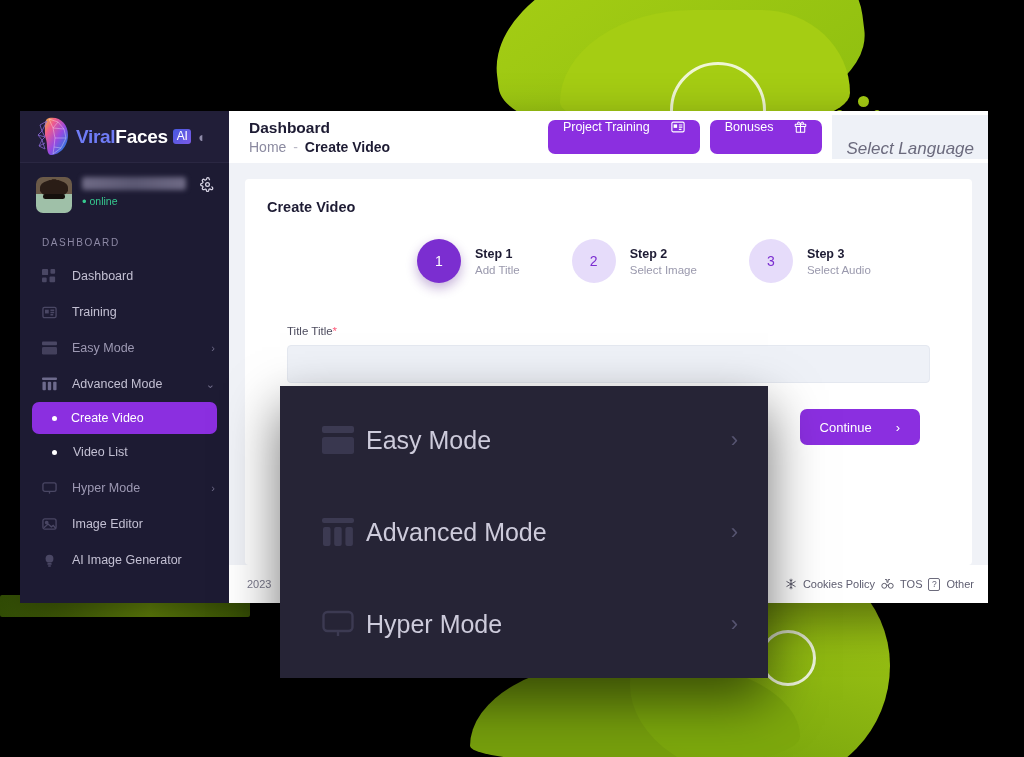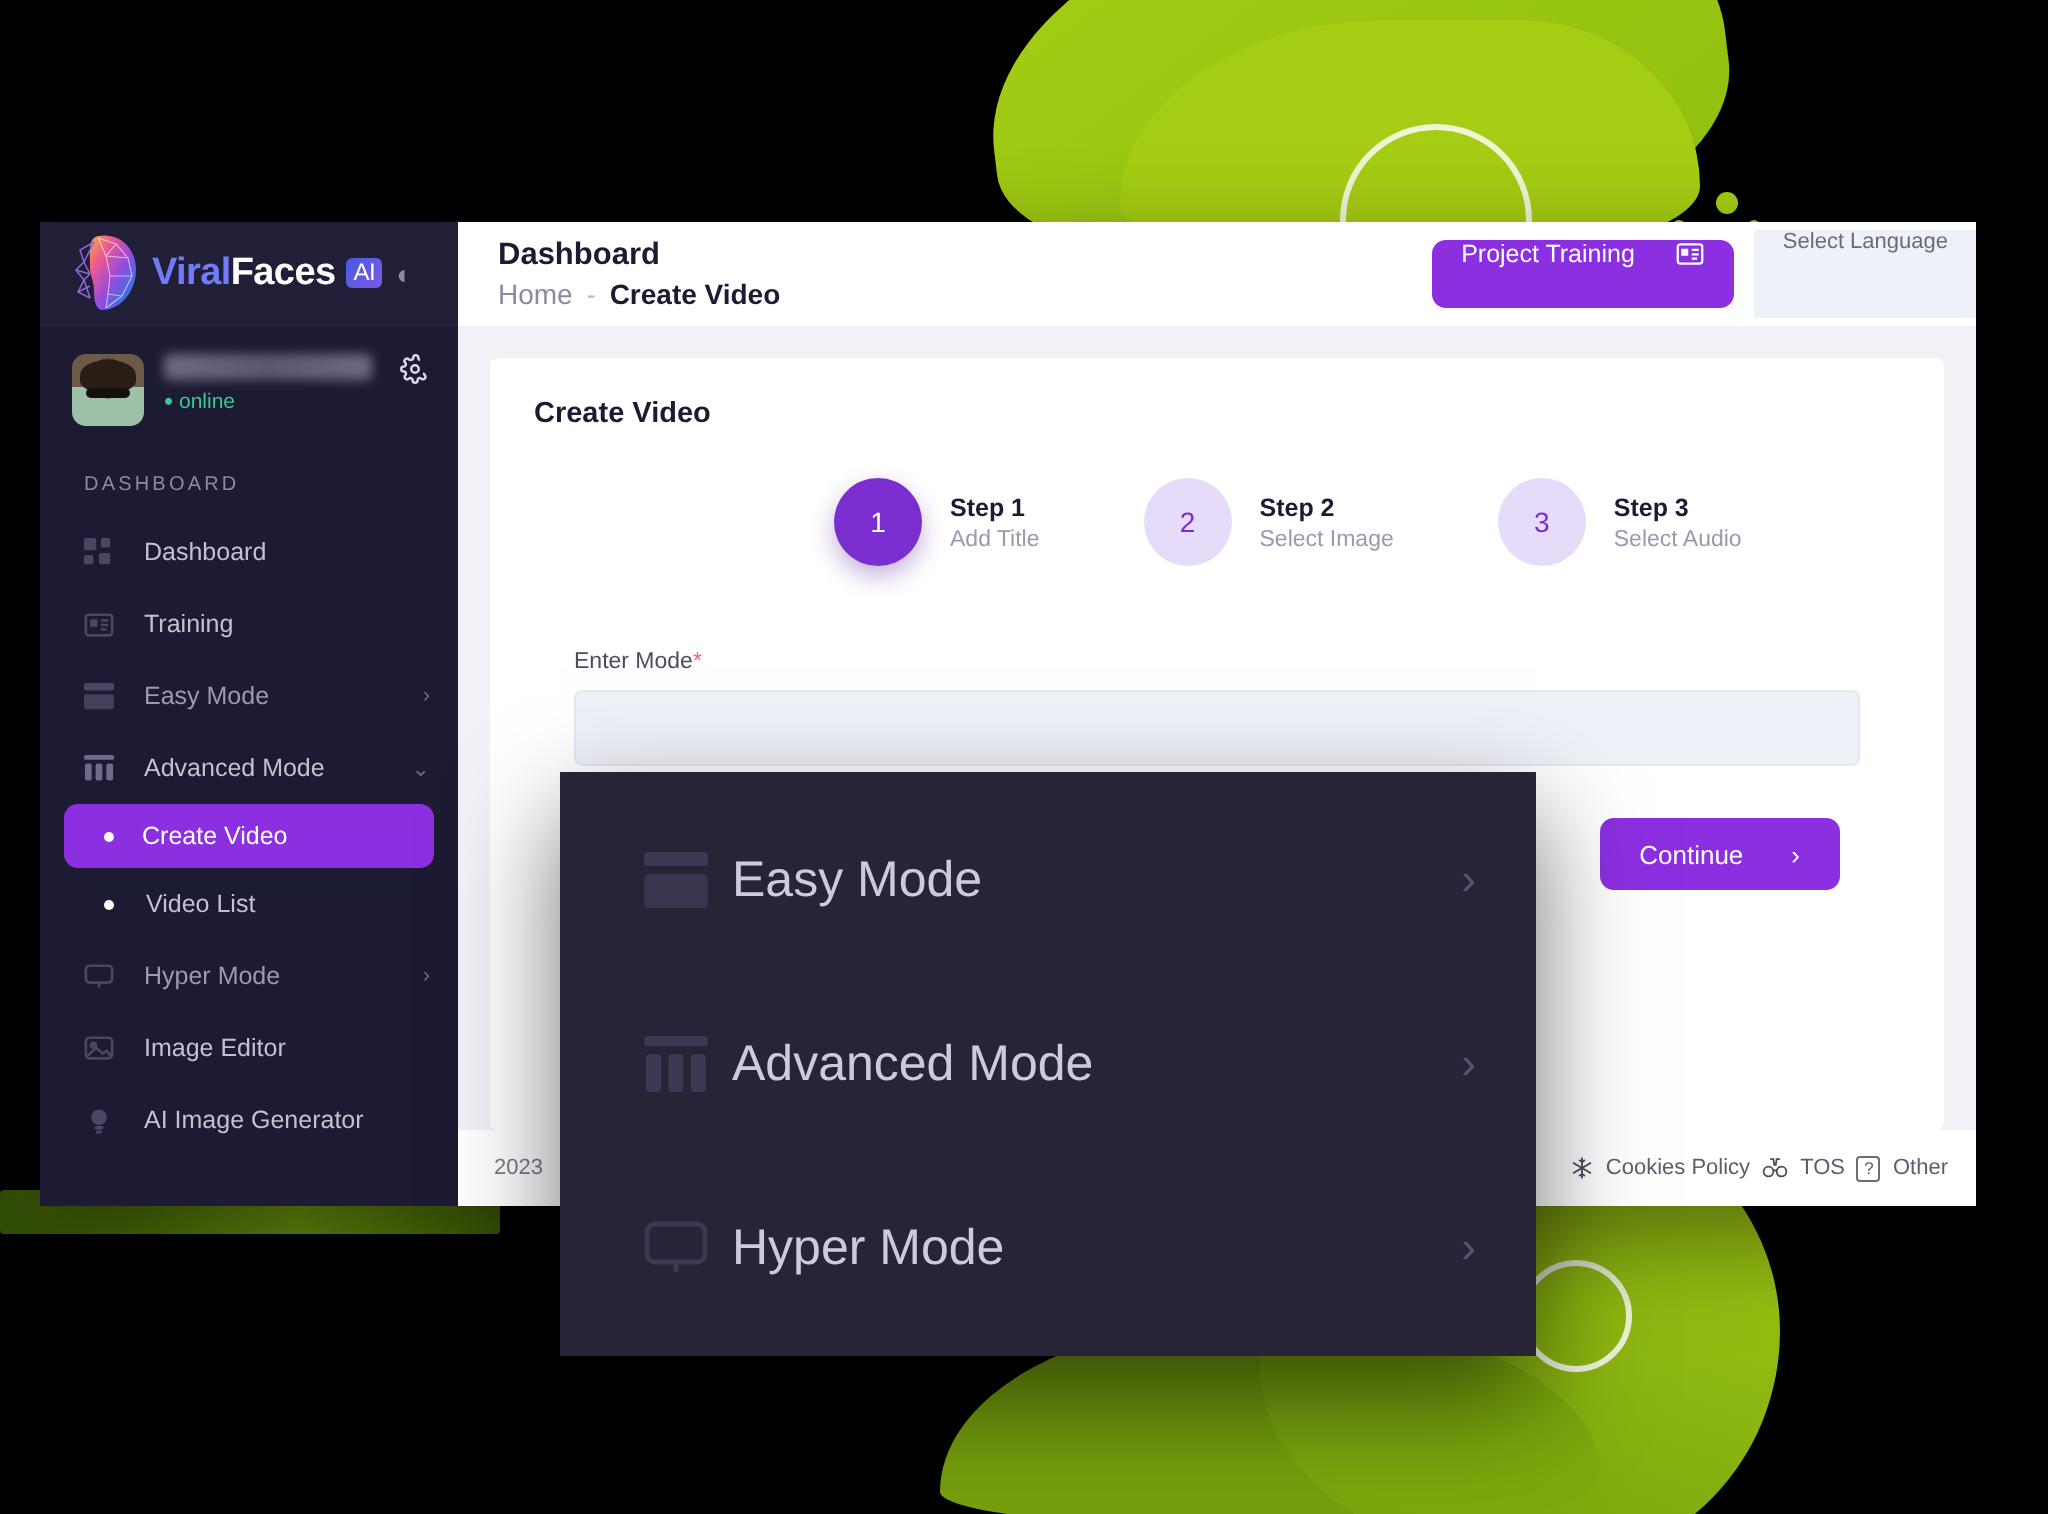--- a/index.html
+++ b/index.html
@@ -166,22 +166,22 @@
   .breadcrumb .sep { margin: 0 3px; color:#b9b8c6; }
   .topbar-spacer { flex: 1 1 auto; }
   .btn-purple {
     background: #8b2fe0; color: #fff; border: none;
     height: 34px; padding: 0 15px; border-radius: 7px;
     font-size: 12.5px; font-weight: 400; display:flex; gap:21px;
     font-family: inherit;
   }
   .btn-lang {
     background: #eef1f7; color: #6b6a7d; border:none;
-    height: 44px; padding: 0 14px; font-size: 11px; display:flex; align-items:flex-start;
-    font-family: inherit; align-self: center;
+    height: 44px; padding: 0 14px; font-size: 17px; display:flex; align-items:flex-end;
+    font-family: inherit; align-self: center; font-style: italic;
   }
 
   .content { flex: 1 1 auto; padding: 16px 16px 0 16px; overflow: hidden; }
   .card {
     background:#fff; border-radius: 4px; padding: 20px 22px 24px 22px;
     height: 100%;
   }
   .card-title { font-size: 14.5px; font-weight: 700; color: #1d1b33; }
 
   .stepper { display:flex; align-items:center; margin: 24px 0 0 150px; gap: 0; }
@@ -429,20 +429,30 @@
           <span>Project Training</span>
           <span>
             <svg width="14" height="14" viewBox="0 0 16 16" fill="none" stroke="#fff" stroke-width="1.3">
               <rect x="1" y="2.5" width="14" height="11" rx="1.5"></rect>
               <rect x="3" y="5" width="4" height="4" fill="#fff" stroke="none"></rect>
               <path d="M9 5.7h4M9 8.2h4M9 10.7h3"></path>
             </svg>
           </span>
         </button>
 
+        <button class="btn-purple">
+          <span>Bonuses</span>
+          <span>
+            <svg width="13" height="14" viewBox="0 0 16 16" fill="none" stroke="#fff" stroke-width="1.3">
+              <rect x="1.5" y="4.5" width="13" height="3" rx=".6"></rect>
+              <rect x="2.8" y="7.5" width="10.4" height="7" rx=".8"></rect>
+              <path d="M8 4.5v10M4.5 4.5c-.5-2 1-3 2-2.2C7.3 2.9 8 4.5 8 4.5c0 0 .7-1.6 1.5-2.2 1-.8 2.5.2 2 2.2"></path>
+            </svg>
+          </span>
+        </button>
 
         <button class="btn-lang">
           <span>Select Language</span>
         </button>
       </header>
 
       <div class="content">
         <div class="card">
           <div class="card-title">Create Video</div>
 
@@ -468,21 +478,21 @@
               <div class="step-circle off">3</div>
               <div class="step-texts">
                 <div class="step-name">Step 3</div>
                 <div class="step-sub">Select Audio</div>
               </div>
             </div>
 
           </div>
 
           <div class="field-label">
-            <span>Enter Mode</span><span class="req">*</span>
+            <span>Title Title</span><span class="req">*</span>
           </div>
           <div class="input-box"></div>
 
           <div class="continue-row">
             <button class="btn-continue">
               <span>Continue</span>
               <span>›</span>
             </button>
           </div>
         </div>

